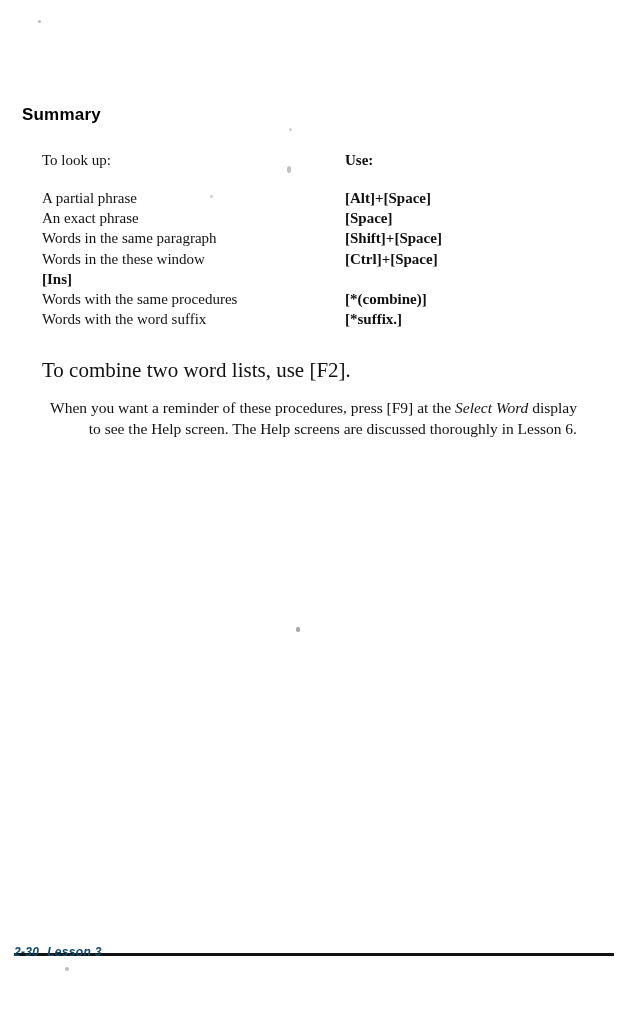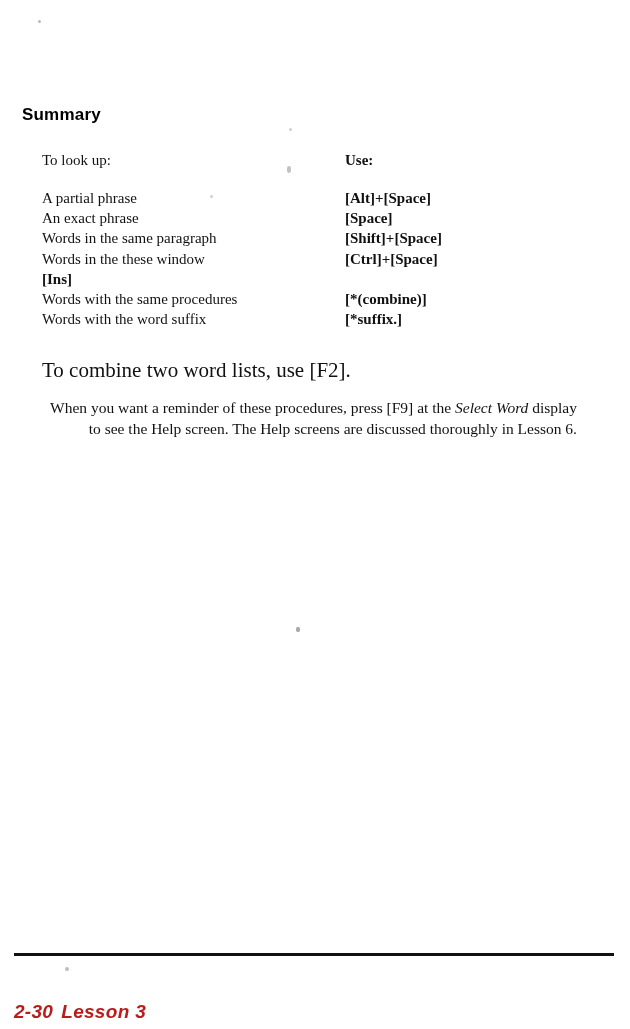--- a/index.html
+++ b/index.html
@@ -94,26 +94,26 @@
     left: 14px;
     top: 953px;
     width: 600px;
     height: 2.5px;
     background: #111111;
   }
 
   .footer {
     position: absolute;
     left: 14px;
-    top: 1001px;
+    top: 945px;
     font-family: "Liberation Sans", sans-serif;
     font-style: italic;
     font-weight: bold;
-    font-size: 19px;
-    color: #b91c1c;
+    font-size: 12px;
+    color: #0c4a6e;
     letter-spacing: 0.3px;
   }
   .footer .num { margin-right: 8px; }
 </style>
 </head>
 <body>
 
 <div class="page">
 
   <div class="speck s1"></div>

